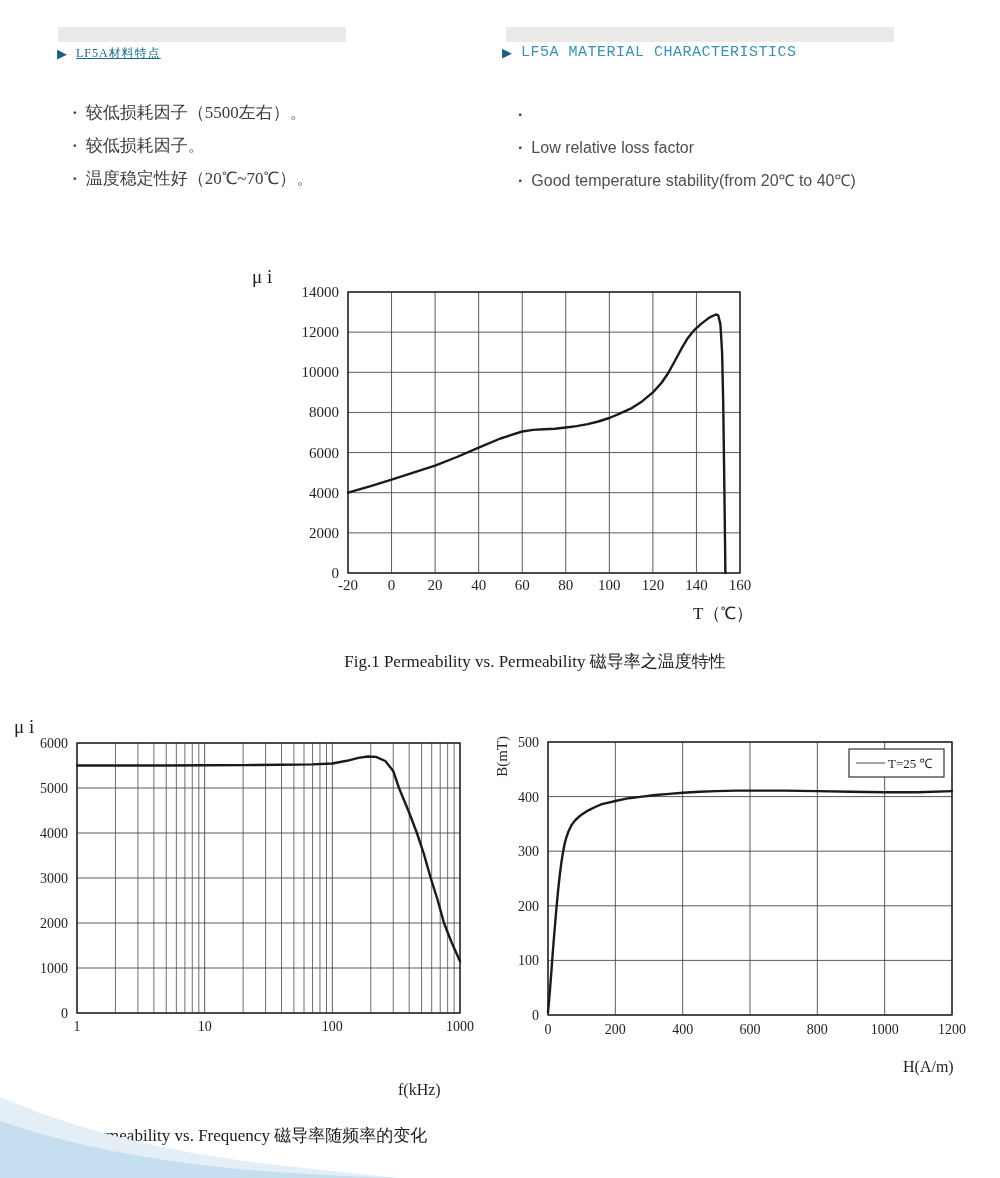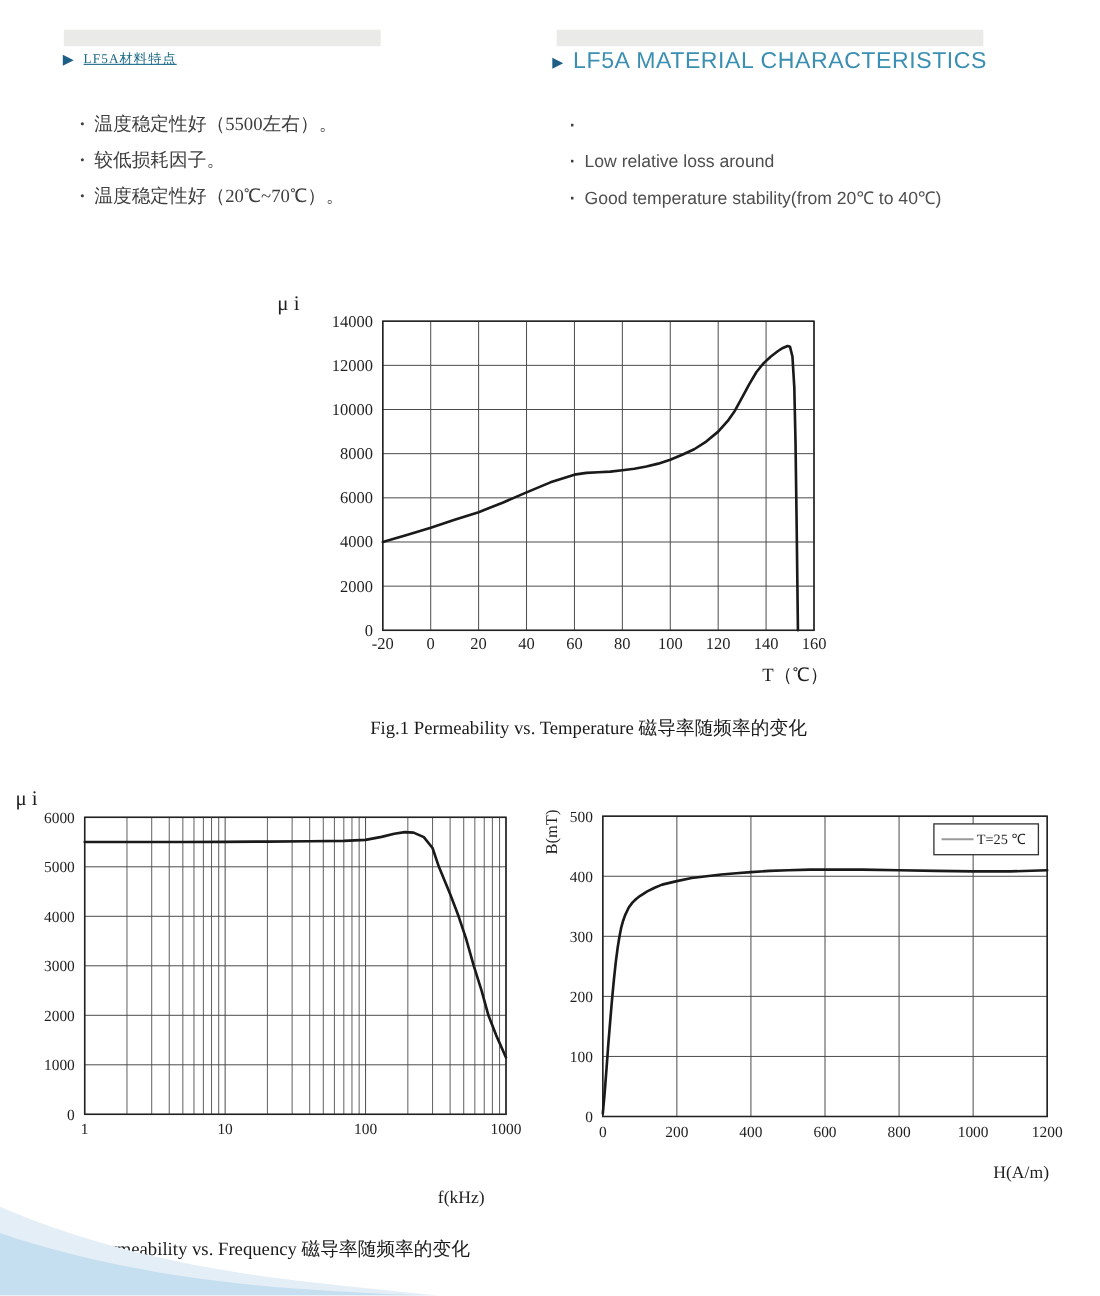--- a/index.html
+++ b/index.html
@@ -8,21 +8,21 @@
 
   .smudge{position:absolute;height:15px;background:#eaeae8;}
   #smudge-left{left:58px;top:27px;width:288px;}
   #smudge-right{left:506px;top:27px;width:388px;}
 
   .sec-title{position:absolute;display:flex;align-items:center;gap:9px;white-space:nowrap;}
   .sec-title .arrow{font-size:13px;line-height:1;color:#1d5e86;}
   #sec-title-left{left:57px;top:45px;}
   #sec-title-left .t{font-family:"Liberation Serif", serif;font-size:12px;color:#1a6a87;letter-spacing:1px;text-decoration:underline;}
   #sec-title-right{left:502px;top:44px;}
-  #sec-title-right .t{font-family:Liberation Sans, sans-serif;font-size:21px;color:#3a8fb2;letter-spacing:0.5px;}
+  #sec-title-right .t{font-family:Liberation Mono, monospace;font-size:15px;color:#3a8fb2;letter-spacing:0.5px;}
 
   .bullets{position:absolute;list-style:none;margin:0;padding:0;}
   .bullets li{display:flex;align-items:baseline;gap:8px;white-space:nowrap;}
   .bullets .dot{font-weight:bold;color:#3d3d3d;}
   #bullets-left{left:72px;top:96px;}
   #bullets-left li{font-family:"Liberation Serif", serif;font-size:17px;line-height:33px;color:#3d3d3d;}
   #bullets-right{left:518px;top:98px;}
   #bullets-right li{font-family:"Liberation Sans", sans-serif;font-size:16px;line-height:33px;color:#4e4e4e;}
 
   .chart-svg{position:absolute;}
@@ -58,38 +58,38 @@
     <span class="t" style="color: rgb(26, 106, 135);">LF5A材料特点</span>
   </div>
   <div class="sec-title" id="sec-title-right">
     <span class="arrow" style="color: rgb(29, 94, 134);">▶</span>
     <span class="t" style="color: rgb(58, 143, 178);">LF5A MATERIAL CHARACTERISTICS</span>
   </div>
 
   <ul class="bullets" id="bullets-left">
     <li>
       <span class="dot">·</span>
-      <span>温度稳定性好（5500左右）。</span>
+      <span>较低损耗因子（5500左右）。</span>
       </li>
     <li>
       <span class="dot">·</span>
       <span>较低损耗因子。</span>
       </li>
     <li>
       <span class="dot">·</span>
       <span>温度稳定性好（20℃~70℃）。</span>
       </li>
   </ul>
   <ul class="bullets" id="bullets-right">
     <li>
       <span class="dot">·</span>
       </li>
     <li>
       <span class="dot">·</span>
-      <span>Low relative loss around</span>
+      <span>Low relative loss factor</span>
       </li>
     <li>
       <span class="dot">·</span>
       <span>Good temperature stability(from 20℃ to 40℃)</span>
       </li>
   </ul>
 
   <div class="axis-label" id="fig1-ylabel">μ i</div>
   <svg class="chart-svg" id="fig1-svg" width="500" height="345" viewBox="0 0 500 345">
       <line x1="88" y1="30" x2="88" y2="311" stroke="#4a4a4a" stroke-width="0.9"></line>
@@ -125,21 +125,21 @@
       <text x="79" y="316" text-anchor="end" fill="#1f1f1f" font-size="15" font-family="&quot;Liberation Serif&quot;, serif">0</text>
       <text x="79" y="275.8571428571429" text-anchor="end" fill="#1f1f1f" font-size="15" font-family="&quot;Liberation Serif&quot;, serif">2000</text>
       <text x="79" y="235.71428571428572" text-anchor="end" fill="#1f1f1f" font-size="15" font-family="&quot;Liberation Serif&quot;, serif">4000</text>
       <text x="79" y="195.57142857142858" text-anchor="end" fill="#1f1f1f" font-size="15" font-family="&quot;Liberation Serif&quot;, serif">6000</text>
       <text x="79" y="155.42857142857144" text-anchor="end" fill="#1f1f1f" font-size="15" font-family="&quot;Liberation Serif&quot;, serif">8000</text>
       <text x="79" y="115.28571428571428" text-anchor="end" fill="#1f1f1f" font-size="15" font-family="&quot;Liberation Serif&quot;, serif">10000</text>
       <text x="79" y="75.14285714285717" text-anchor="end" fill="#1f1f1f" font-size="15" font-family="&quot;Liberation Serif&quot;, serif">12000</text>
       <text x="79" y="35" text-anchor="end" fill="#1f1f1f" font-size="15" font-family="&quot;Liberation Serif&quot;, serif">14000</text>
     </svg>
   <div class="axis-label" id="fig1-xlabel">T（℃）</div>
-  <div class="caption" id="fig1-caption">Fig.1 Permeability vs. Temperature 磁导率随频率的变化</div>
+  <div class="caption" id="fig1-caption">Fig.1 Permeability vs. Permeability 磁导率之温度特性</div>
 
   <div class="axis-label" id="fig2-ylabel">μ i</div>
   <svg class="chart-svg" id="fig2-svg" width="470" height="330" viewBox="0 0 470 330">
       <line x1="90.43149611310159" y1="30" x2="90.43149611310159" y2="300" stroke="#4a4a4a" stroke-width="0.8"></line>
       <line x1="112.91248018587692" y1="30" x2="112.91248018587692" y2="300" stroke="#4a4a4a" stroke-width="0.8"></line>
       <line x1="128.86299222620318" y1="30" x2="128.86299222620318" y2="300" stroke="#4a4a4a" stroke-width="0.8"></line>
       <line x1="141.23517055356507" y1="30" x2="141.23517055356507" y2="300" stroke="#4a4a4a" stroke-width="0.8"></line>
       <line x1="151.34397629897853" y1="30" x2="151.34397629897853" y2="300" stroke="#4a4a4a" stroke-width="0.8"></line>
       <line x1="159.89084977515347" y1="30" x2="159.89084977515347" y2="300" stroke="#4a4a4a" stroke-width="0.8"></line>
       <line x1="167.2944883393048" y1="30" x2="167.2944883393048" y2="300" stroke="#4a4a4a" stroke-width="0.8"></line>

